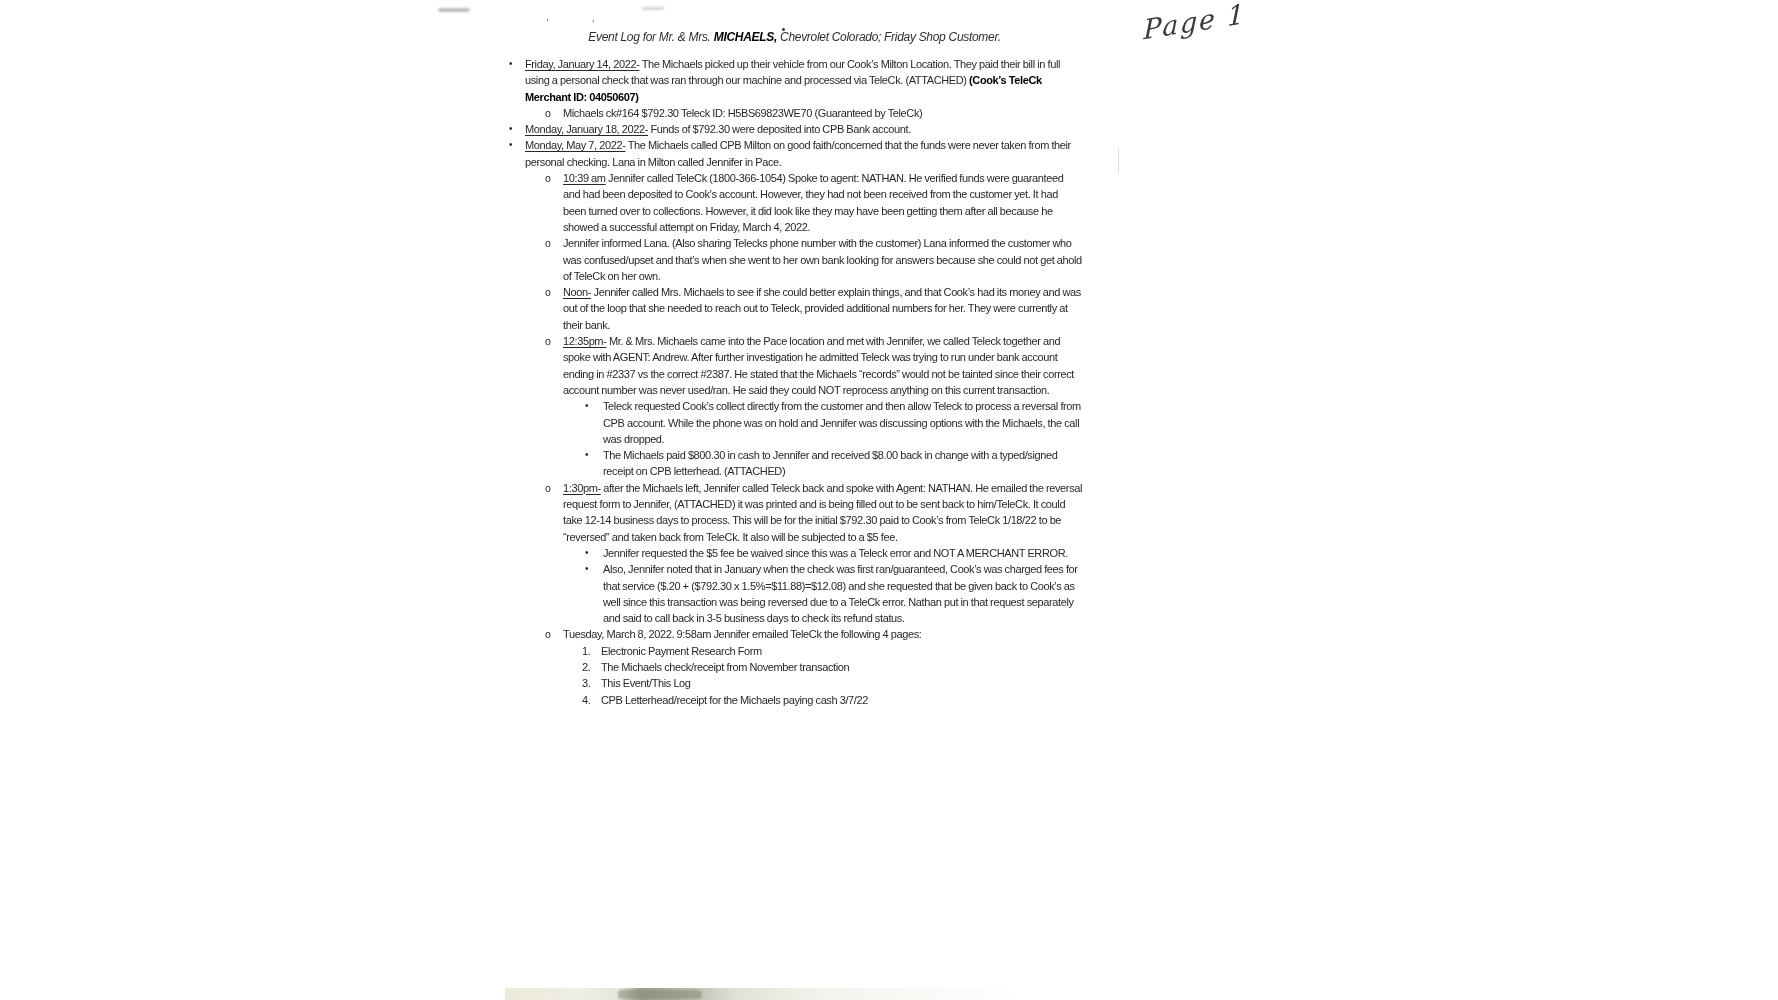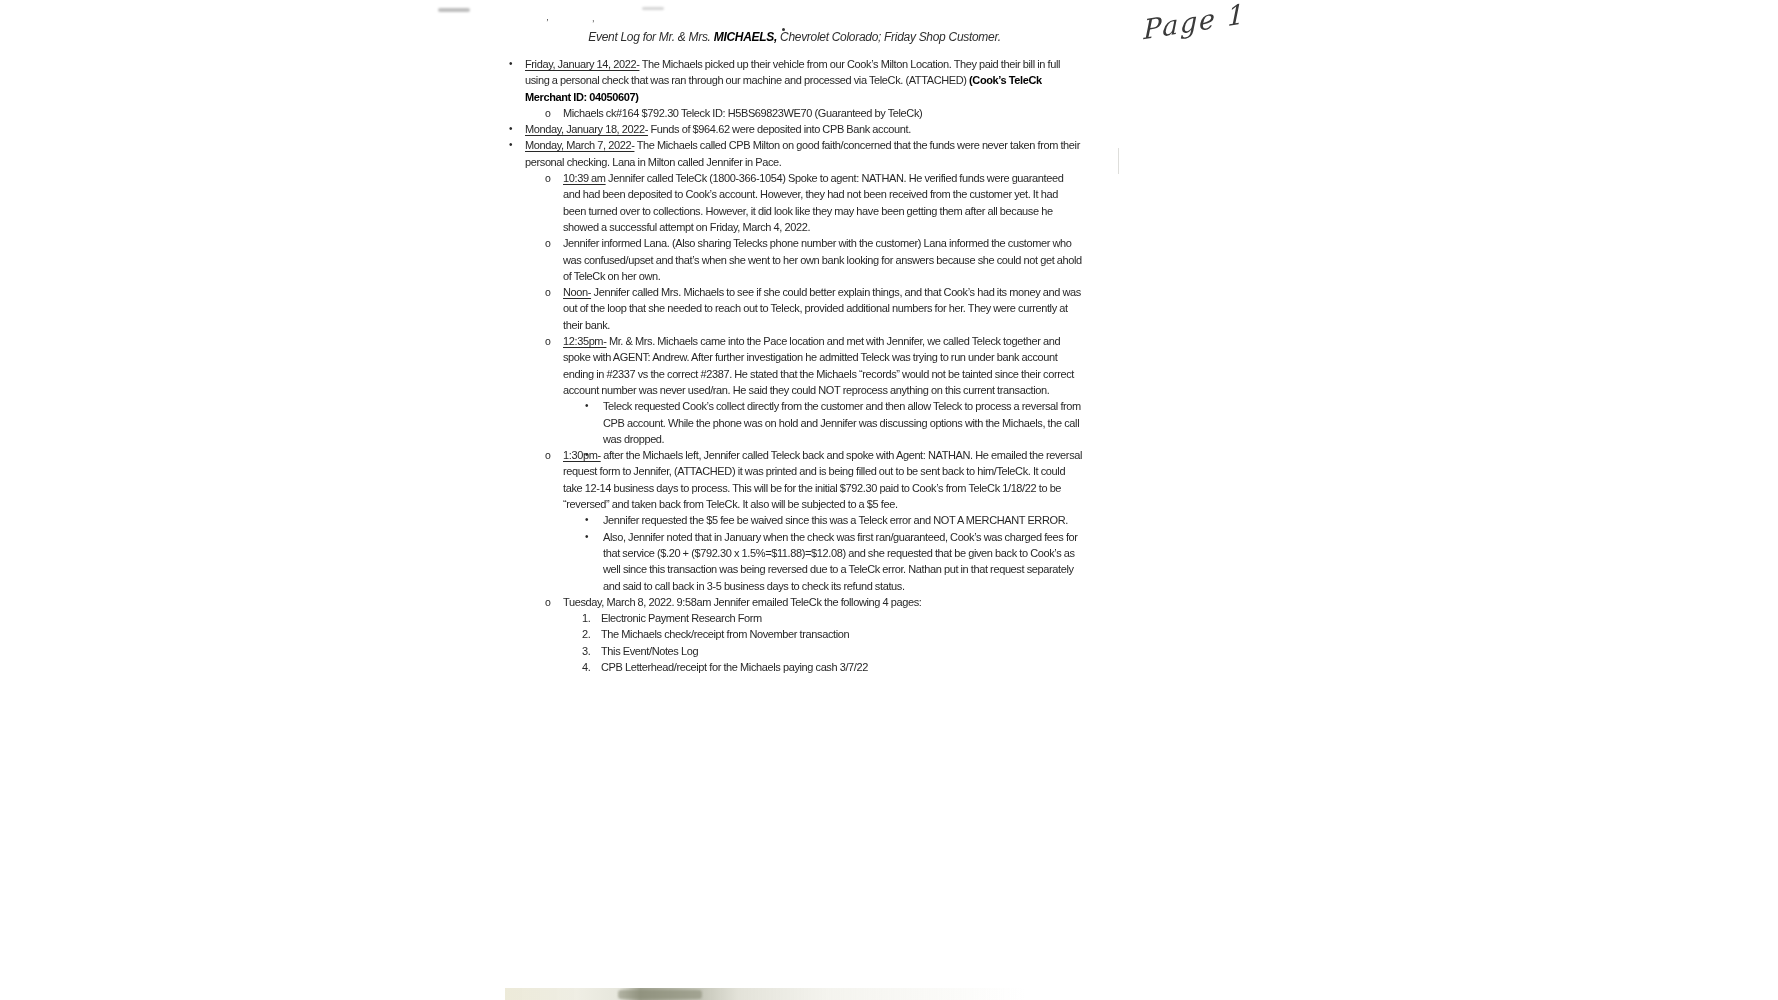--- a/index.html
+++ b/index.html
@@ -102,26 +102,26 @@
       <span><u>Friday, January 14, 2022-</u><span> The Michaels picked up their vehicle from our Cook’s Milton Location. They paid their bill in full using a personal check that was ran through our machine and processed via TeleCk. (ATTACHED) </span><b>(Cook’s TeleCk Merchant ID: 04050607)</b></span>
     </div>
 
     <div class="li l2">
       <span class="mk">o</span>
       <span>Michaels ck#164 $792.30 Teleck ID: H5BS69823WE70 (Guaranteed by TeleCk)</span>
     </div>
 
     <div class="li l1">
       <span class="mk">•</span>
-      <span><u>Monday, January 18, 2022-</u><span> Funds of $964.62 were deposited into CPB Bank account.</span></span>
+      <span><u>Monday, January 18, 2022-</u><span> Funds of $792.30 were deposited into CPB Bank account.</span></span>
     </div>
 
     <div class="li l1">
       <span class="mk">•</span>
-      <span><u>Monday, March 7, 2022-</u><span> The Michaels called CPB Milton on good faith/concerned that the funds were never taken from their personal checking. Lana in Milton called Jennifer in Pace.</span></span>
+      <span><u>Monday, May 7, 2022-</u><span> The Michaels called CPB Milton on good faith/concerned that the funds were never taken from their personal checking. Lana in Milton called Jennifer in Pace.</span></span>
     </div>
 
     <div class="li l2">
       <span class="mk">o</span>
       <span><u>10:39 am</u><span> Jennifer called TeleCk (1800-366-1054) Spoke to agent: NATHAN. He verified funds were guaranteed and had been deposited to Cook’s account. However, they had not been received from the customer yet. It had been turned over to collections. However, it did look like they may have been getting them after all because he showed a successful attempt on Friday, March 4, 2022.</span></span>
     </div>
 
     <div class="li l2">
       <span class="mk">o</span>
       <span>Jennifer informed Lana. (Also sharing Telecks phone number with the customer) Lana informed the customer who was confused/upset and that’s when she went to her own bank looking for answers because she could not get ahold of TeleCk on her own.</span>
@@ -137,20 +137,21 @@
       <span><u>12:35pm-</u><span> Mr. &amp; Mrs. Michaels came into the Pace location and met with Jennifer, we called Teleck together and spoke with AGENT: Andrew. After further investigation he admitted Teleck was trying to run under bank account ending in #2337 vs the correct #2387. He stated that the Michaels “records” would not be tainted since their correct account number was never used/ran. He said they could NOT reprocess anything on this current transaction.</span></span>
     </div>
 
     <div class="li l3">
       <span class="mk">•</span>
       <span>Teleck requested Cook’s collect directly from the customer and then allow Teleck to process a reversal from CPB account. While the phone was on hold and Jennifer was discussing options with the Michaels, the call was dropped.</span>
     </div>
 
     <div class="li l3">
       <span class="mk">•</span>
+      <span>The Michaels paid $800.30 in cash to Jennifer and received $8.00 back in change with a typed/signed receipt on CPB letterhead. (ATTACHED)</span>
     </div>
 
     <div class="li l2">
       <span class="mk">o</span>
       <span><u>1:30pm-</u><span> after the Michaels left, Jennifer called Teleck back and spoke with Agent: NATHAN. He emailed the reversal request form to Jennifer, (ATTACHED) it was printed and is being filled out to be sent back to him/TeleCk. It could take 12-14 business days to process. This will be for the initial $792.30 paid to Cook’s from TeleCk 1/18/22 to be “reversed” and taken back from TeleCk. It also will be subjected to a $5 fee.</span></span>
     </div>
 
     <div class="li l3">
       <span class="mk">•</span>
       <span>Jennifer requested the $5 fee be waived since this was a Teleck error and NOT A MERCHANT ERROR.</span>
@@ -169,21 +170,21 @@
     <div class="li ln">
       <span class="mk">1.</span>
       <span>Electronic Payment Research Form</span>
     </div>
     <div class="li ln">
       <span class="mk">2.</span>
       <span>The Michaels check/receipt from November transaction</span>
     </div>
     <div class="li ln">
       <span class="mk">3.</span>
-      <span>This Event/Notes Log</span>
+      <span>This Event/This Log</span>
     </div>
     <div class="li ln">
       <span class="mk">4.</span>
       <span>CPB Letterhead/receipt for the Michaels paying cash 3/7/22</span>
     </div>
 
   </div>
 
   <div class="artifact bottom-strip"></div>
   <div class="artifact bottom-strip-dark"></div>

